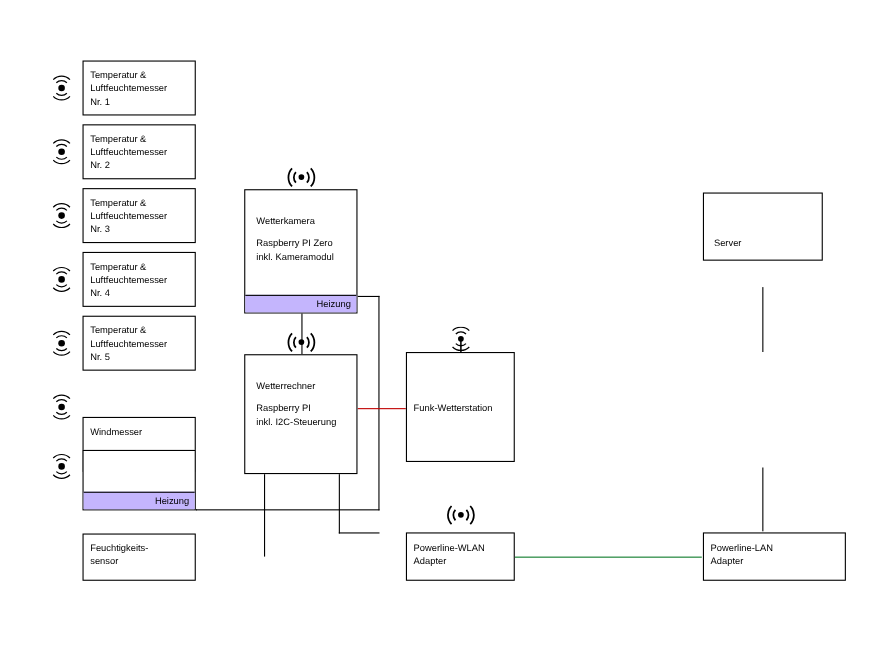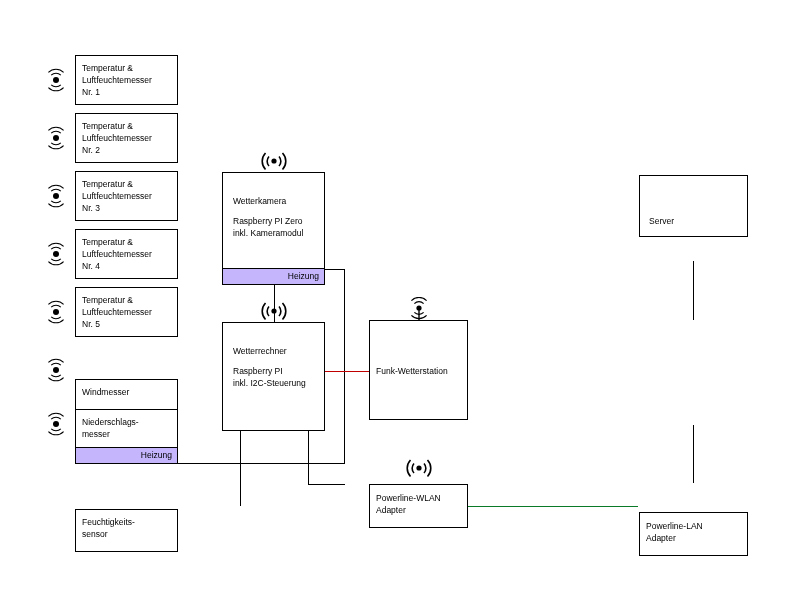--- a/index.html
+++ b/index.html
@@ -245,28 +245,24 @@
     </span>
   </div>
 
   <div class="node" style="left:75px; top:345px; width:103px; height:50px;margin-top:34px;">
     <span class="lines">
       <span class="ln">Windmesser</span>
     </span>
   </div>
 
   <div class="node" style="left:75px; top:409px; width:103px; height:55px;">
-    <span class="lines">
-      <span class="ln">Niederschlags-</span>
-      <span class="ln">messer</span>
-    </span>
     <span class="heiz">Heizung</span>
   </div>
 
-  <div class="node" style="left:75px; top:485px; width:103px; height:43px;margin-top:24px;">
+  <div class="node" style="left:75px; top:485px; width:103px; height:43px;">
     <span class="lines">
       <span class="ln">Feuchtigkeits-</span>
       <span class="ln">sensor</span>
     </span>
   </div>
 
   <div class="node" style="left:222px; top:172px; width:103px; height:113px;">
     <span class="lines" style="top:22px; left:10px;">
       <span class="ln">Wetterkamera</span>
       <span class="ln gap"></span>
@@ -298,20 +294,20 @@
     </span>
   </div>
 
   <div class="node center-left" style="left:639px; top:175px; width:109px; height:62px;">
     <span class="lines" style="top:39px; left:9px;">
       <span class="ln">Server</span>
     </span>
   </div>
 
 
-  <div class="node" style="left:639px; top:484px; width:109px; height:44px;margin-top:28px;">
+  <div class="node" style="left:639px; top:484px; width:130px; height:44px;">
     <span class="lines" style="top:7px; left:6px;">
       <span class="ln">Powerline-LAN</span>
       <span class="ln">Adapter</span>
     </span>
   </div>
 
 </div>
 
 </body></html>

